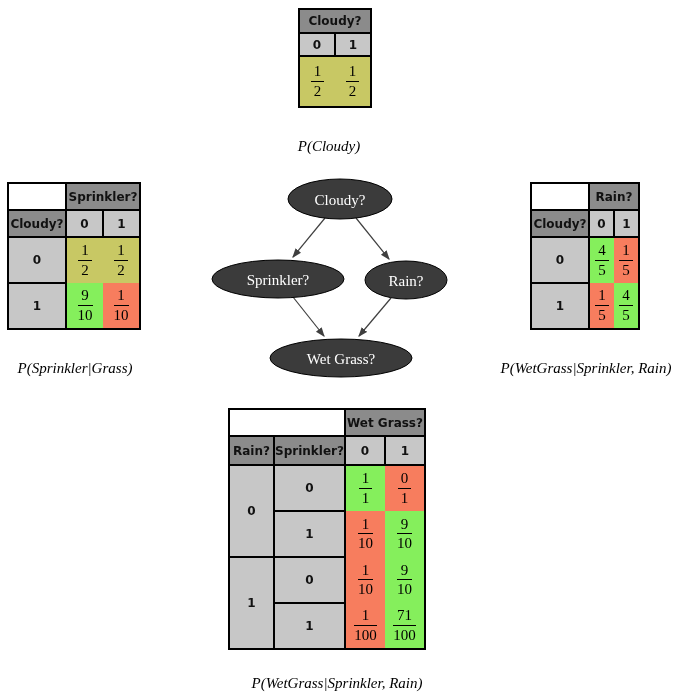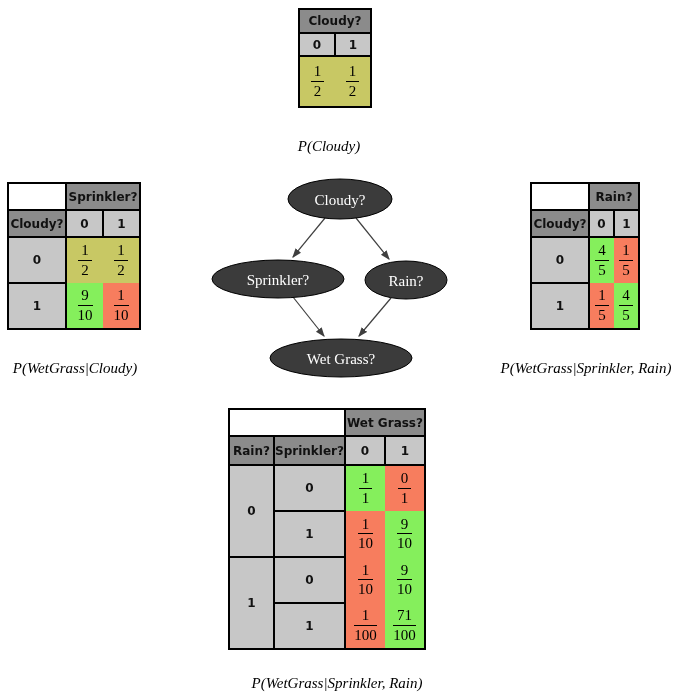--- a/index.html
+++ b/index.html
@@ -97,21 +97,21 @@
       <td class="lbl" style="background-color: rgb(199, 199, 199);">1</td>
       <td class="val" style="background-color: rgb(133, 239, 92);">
         <span class="frac"><span class="fnum">9</span><span class="fden">10</span></span>
       </td>
       <td class="val" style="background-color: rgb(247, 125, 94);">
         <span class="frac"><span class="fnum">1</span><span class="fden">10</span></span>
       </td>
     </tr>
   </tbody>
     </table>
-  <div class="caption" style="left:0px; top:360px; width:150px;">P(WetGrass|Cloudy)</div>
+  <div class="caption" style="left:0px; top:360px; width:150px;">P(Sprinkler|Grass)</div>
 
   <table class="cpt" style="left:530px; top:182px;">
     <colgroup>
         <col style="width:58px">
         <col style="width:25px">
         <col style="width:25px">
       </colgroup>
     <tbody>
         <tr style="height:27px">
       <td class="blank"></td>

